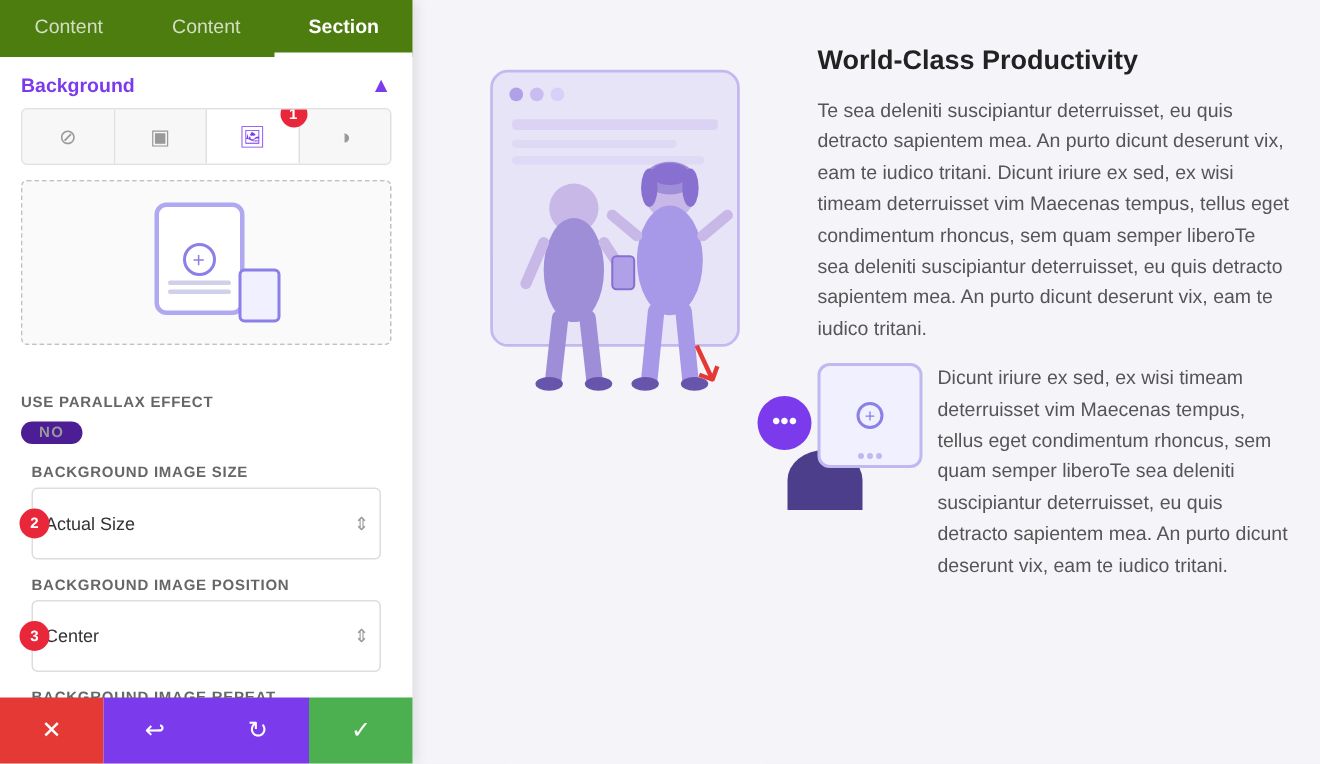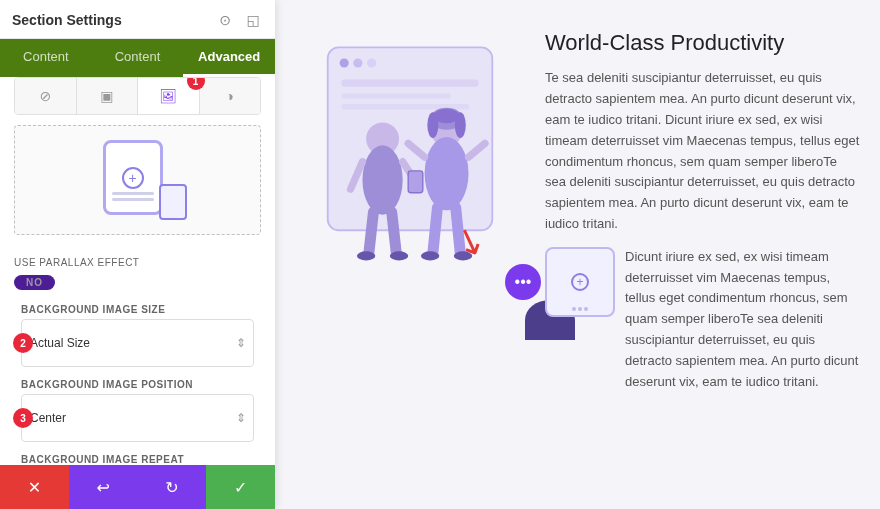--- a/index.html
+++ b/index.html
@@ -254,25 +254,26 @@
       justify-content: center;
       z-index: 5;
     }
 
     
     .parallax-row {
       padding: 8px 14px;
     }
     .parallax-label {
       font-size: 10px;
-      font-weight: 400;
+      font-weight: 700;
       color: #666;
       text-transform: uppercase;
       letter-spacing: 0.5px;
       margin-bottom: 4px;
+      margin-top: 11px;
     }
     .toggle-no {
       display: inline-flex;
       align-items: center;
       background: #4c1d95;
       border-radius: 20px;
       padding: 2px 12px;
       font-size: 10px;
       font-weight: 700;
       color: #999;
@@ -330,22 +331,22 @@
       width: 220px;
       height: 320px;
     }
 
     
     .text-content {
       flex: 1;
       padding-top: 10px;
     }
     .content-heading {
-      font-size: 22px;
-      font-weight: 400;
+      font-size: 18px;
+      font-weight: 700;
       color: #222;
       margin-bottom: 12px;
       line-height: 1.2;
     }
     .content-paragraph {
       font-size: 13px;
       color: #555;
       line-height: 1.6;
       margin-bottom: 12px;
     }
@@ -428,38 +429,33 @@
       background: #3a2a7e;
       border-radius: 50% 50% 0 0;
       opacity: 0.9;
     }
   </style>
 </head>
 <body>
 
 <div class="left-panel">
 
-  <div class="panel-header">
-    <div class="panel-title-row">
-      <span class="panel-title">Section Settings</span>
-      <div class="panel-header-icons">
-        <span class="panel-header-icon">⊙</span>
-        <span class="panel-header-icon">◱</span>
-      </div>
-    </div>
-  </div>
 
   <div class="tabs">
     <div class="tab">Content</div>
     <div class="tab">Content</div>
-    <div class="tab active">Advanced</div>
+    <div class="tab active">Section</div>
   </div>
 
   <div class="panel-body">
 
+    <div class="section-header">
+      <span class="section-title">Background</span>
+      <span class="section-chevron">▲</span>
+    </div>
 
     <div class="bg-type-row">
       <div class="bg-type-btn">
         <span>⊘</span>
       </div>
       <div class="bg-type-btn">
         <span>▣</span>
       </div>
       <div class="bg-type-btn active" style="position:relative;">
         <span>🖼</span>

